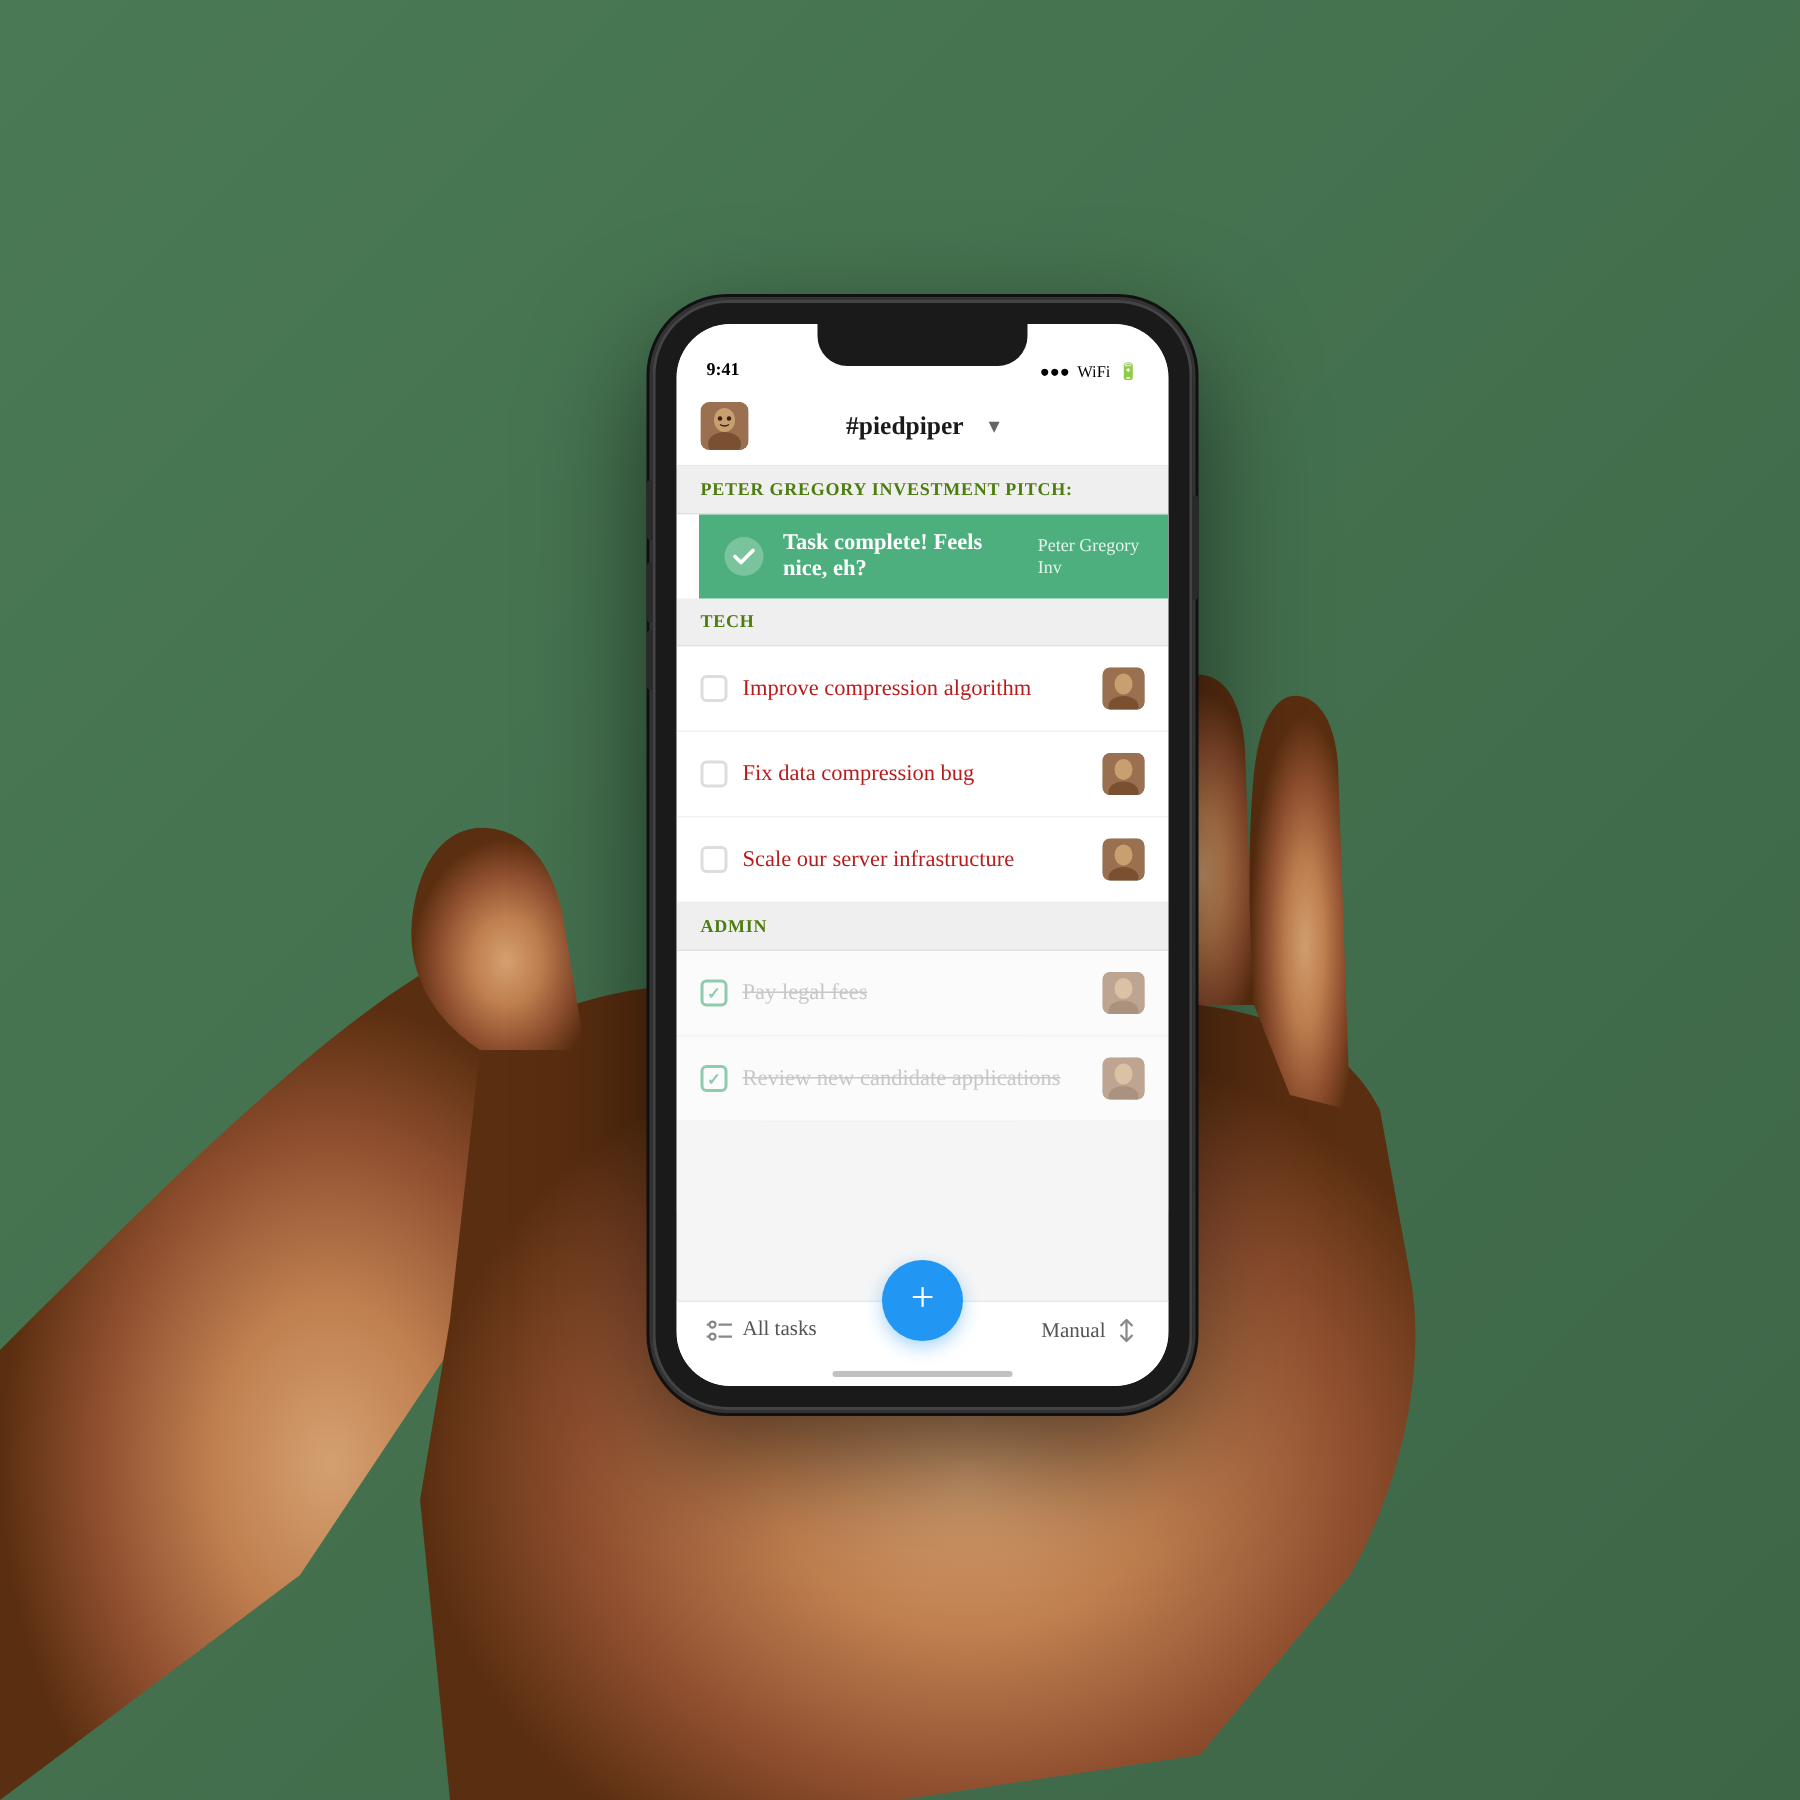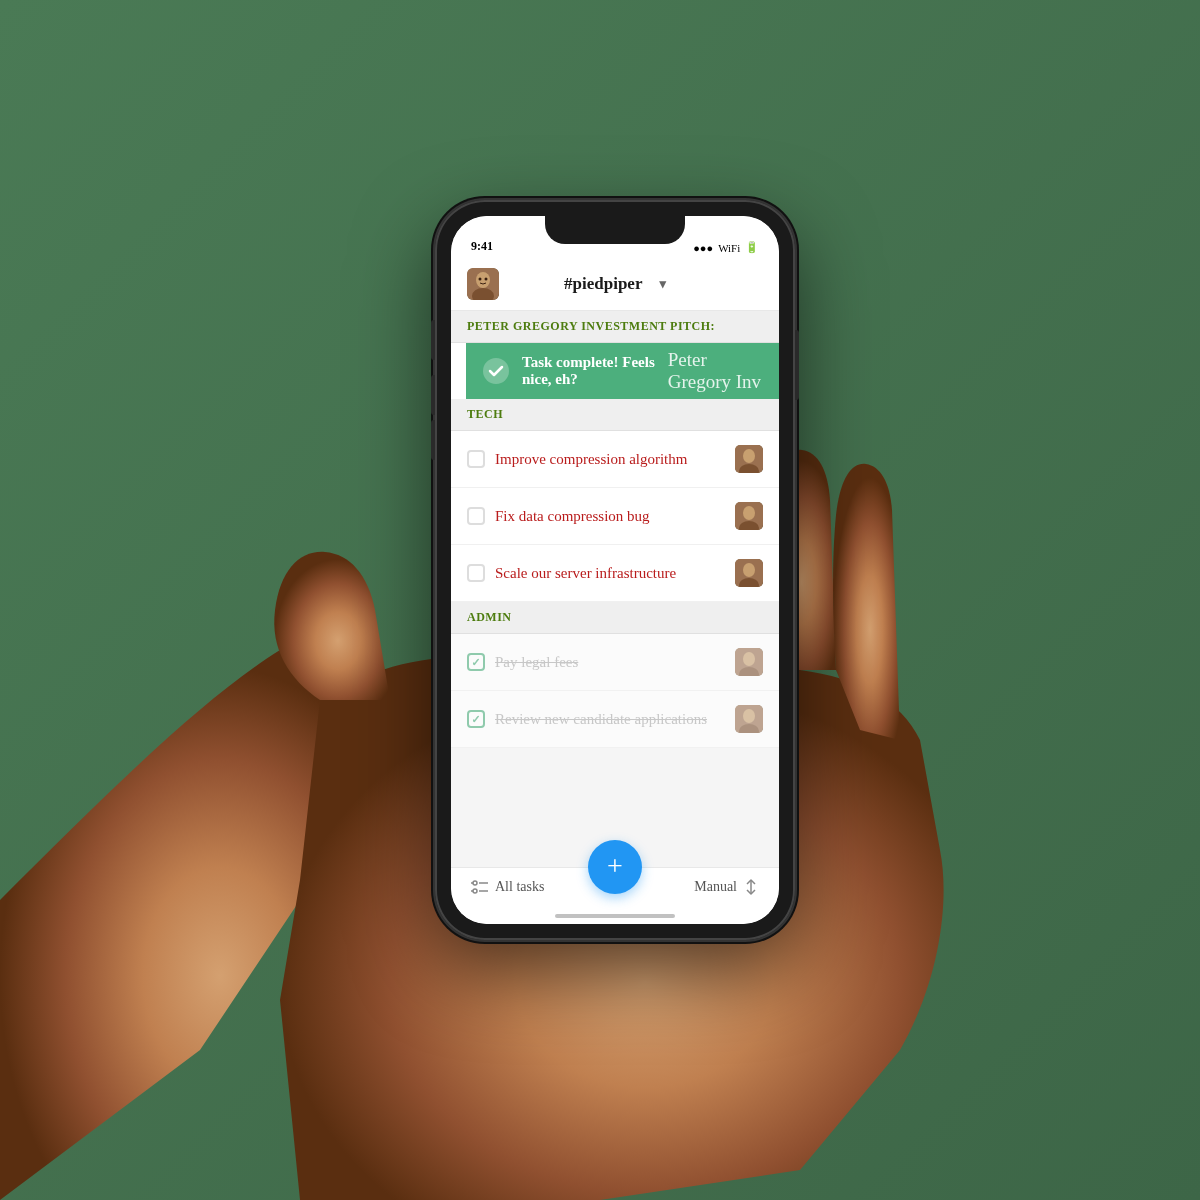--- a/index.html
+++ b/index.html
@@ -256,21 +256,21 @@
       padding: 10px 20px 20px;
       display: flex;
       align-items: center;
       justify-content: space-between;
       border-top: 1px solid #e8e8e8;
       position: relative;
     }
 
     .bottom-bar-item {
       display: flex;
-      align-items: center;
+      align-items: flex-end;
       gap: 6px;
       color: #555;
       font-size: 14px;
     }
 
     .fab-button {
       position: absolute;
       left: 50%;
       transform: translateX(-50%);
       bottom: 22px;
@@ -349,21 +349,21 @@
     }
 
     .toast-bird-icon {
       width: 28px;
       height: 28px;
       flex-shrink: 0;
     }
 
     
     .toast-right-text {
-      font-size: 19px;
+      font-size: 12px;
       color: rgba(255,255,255,0.85);
     }
   </style>
 </head>
 <body>
 
 <div class="scene">
 
   <div style="position:absolute;top:0;left:0;width:100%;height:100%;background:linear-gradient(135deg,#4a7a55 0%,#3d6647 100%);z-index:0;"></div>
 

